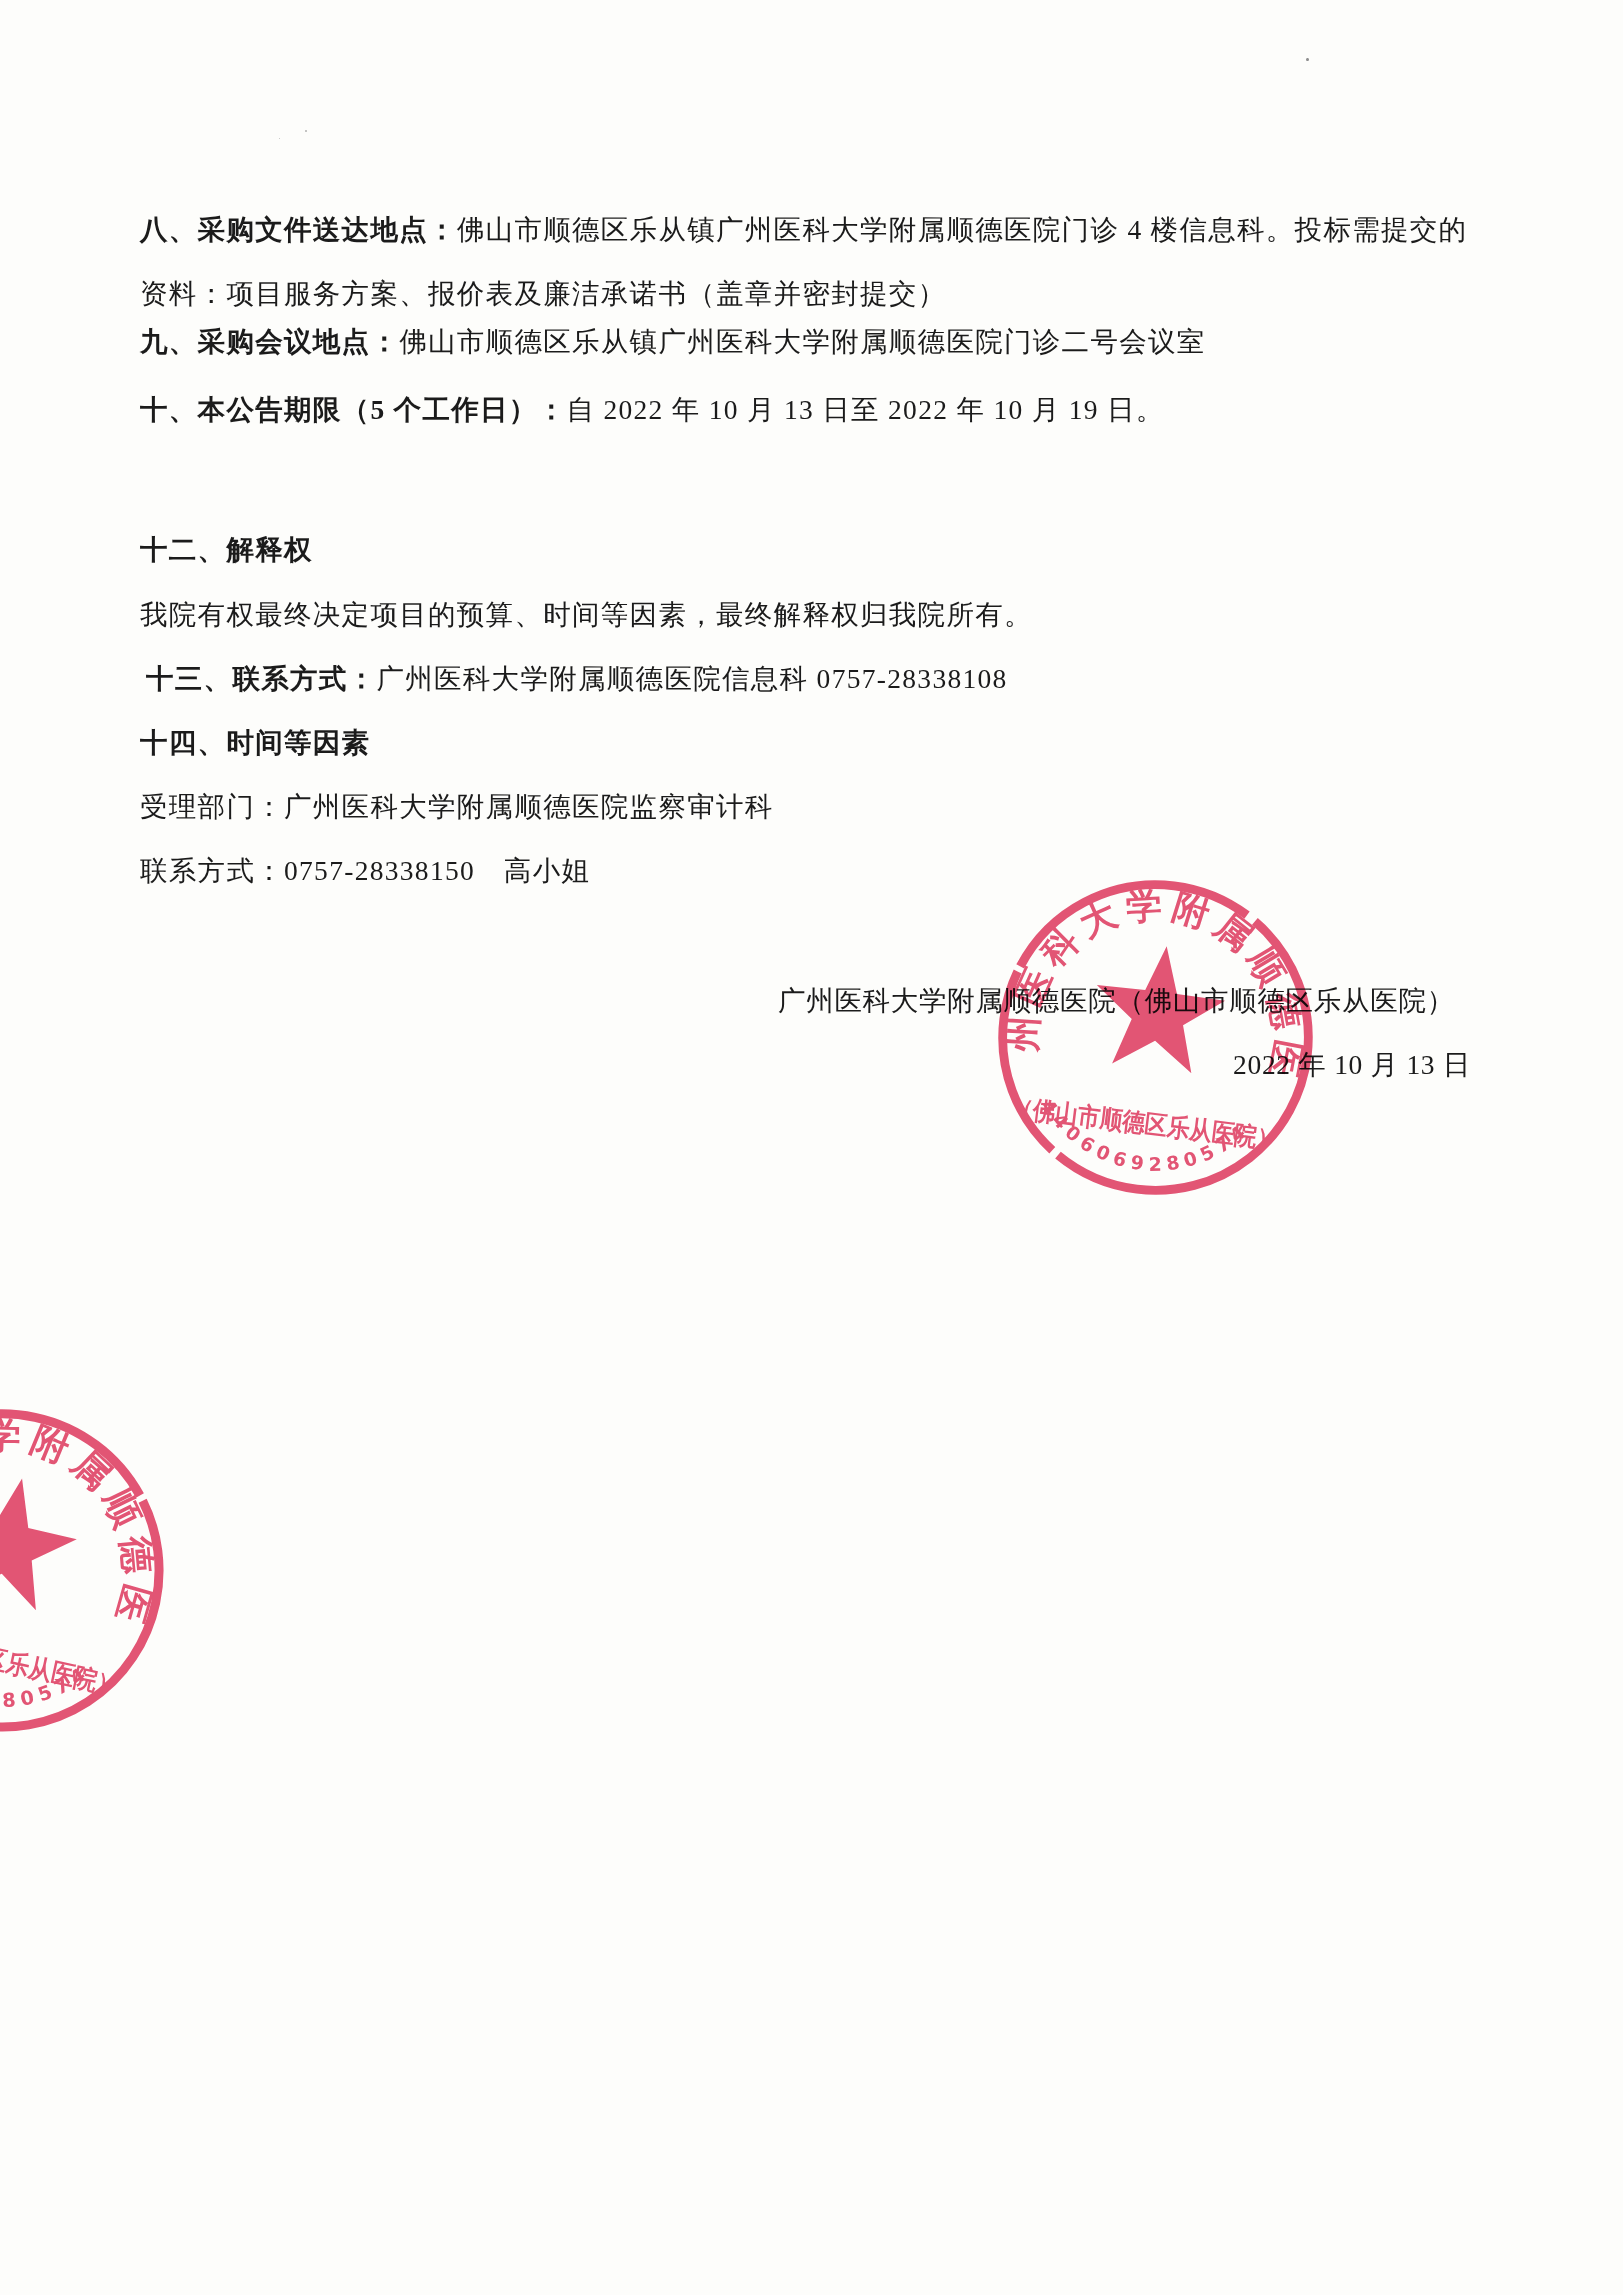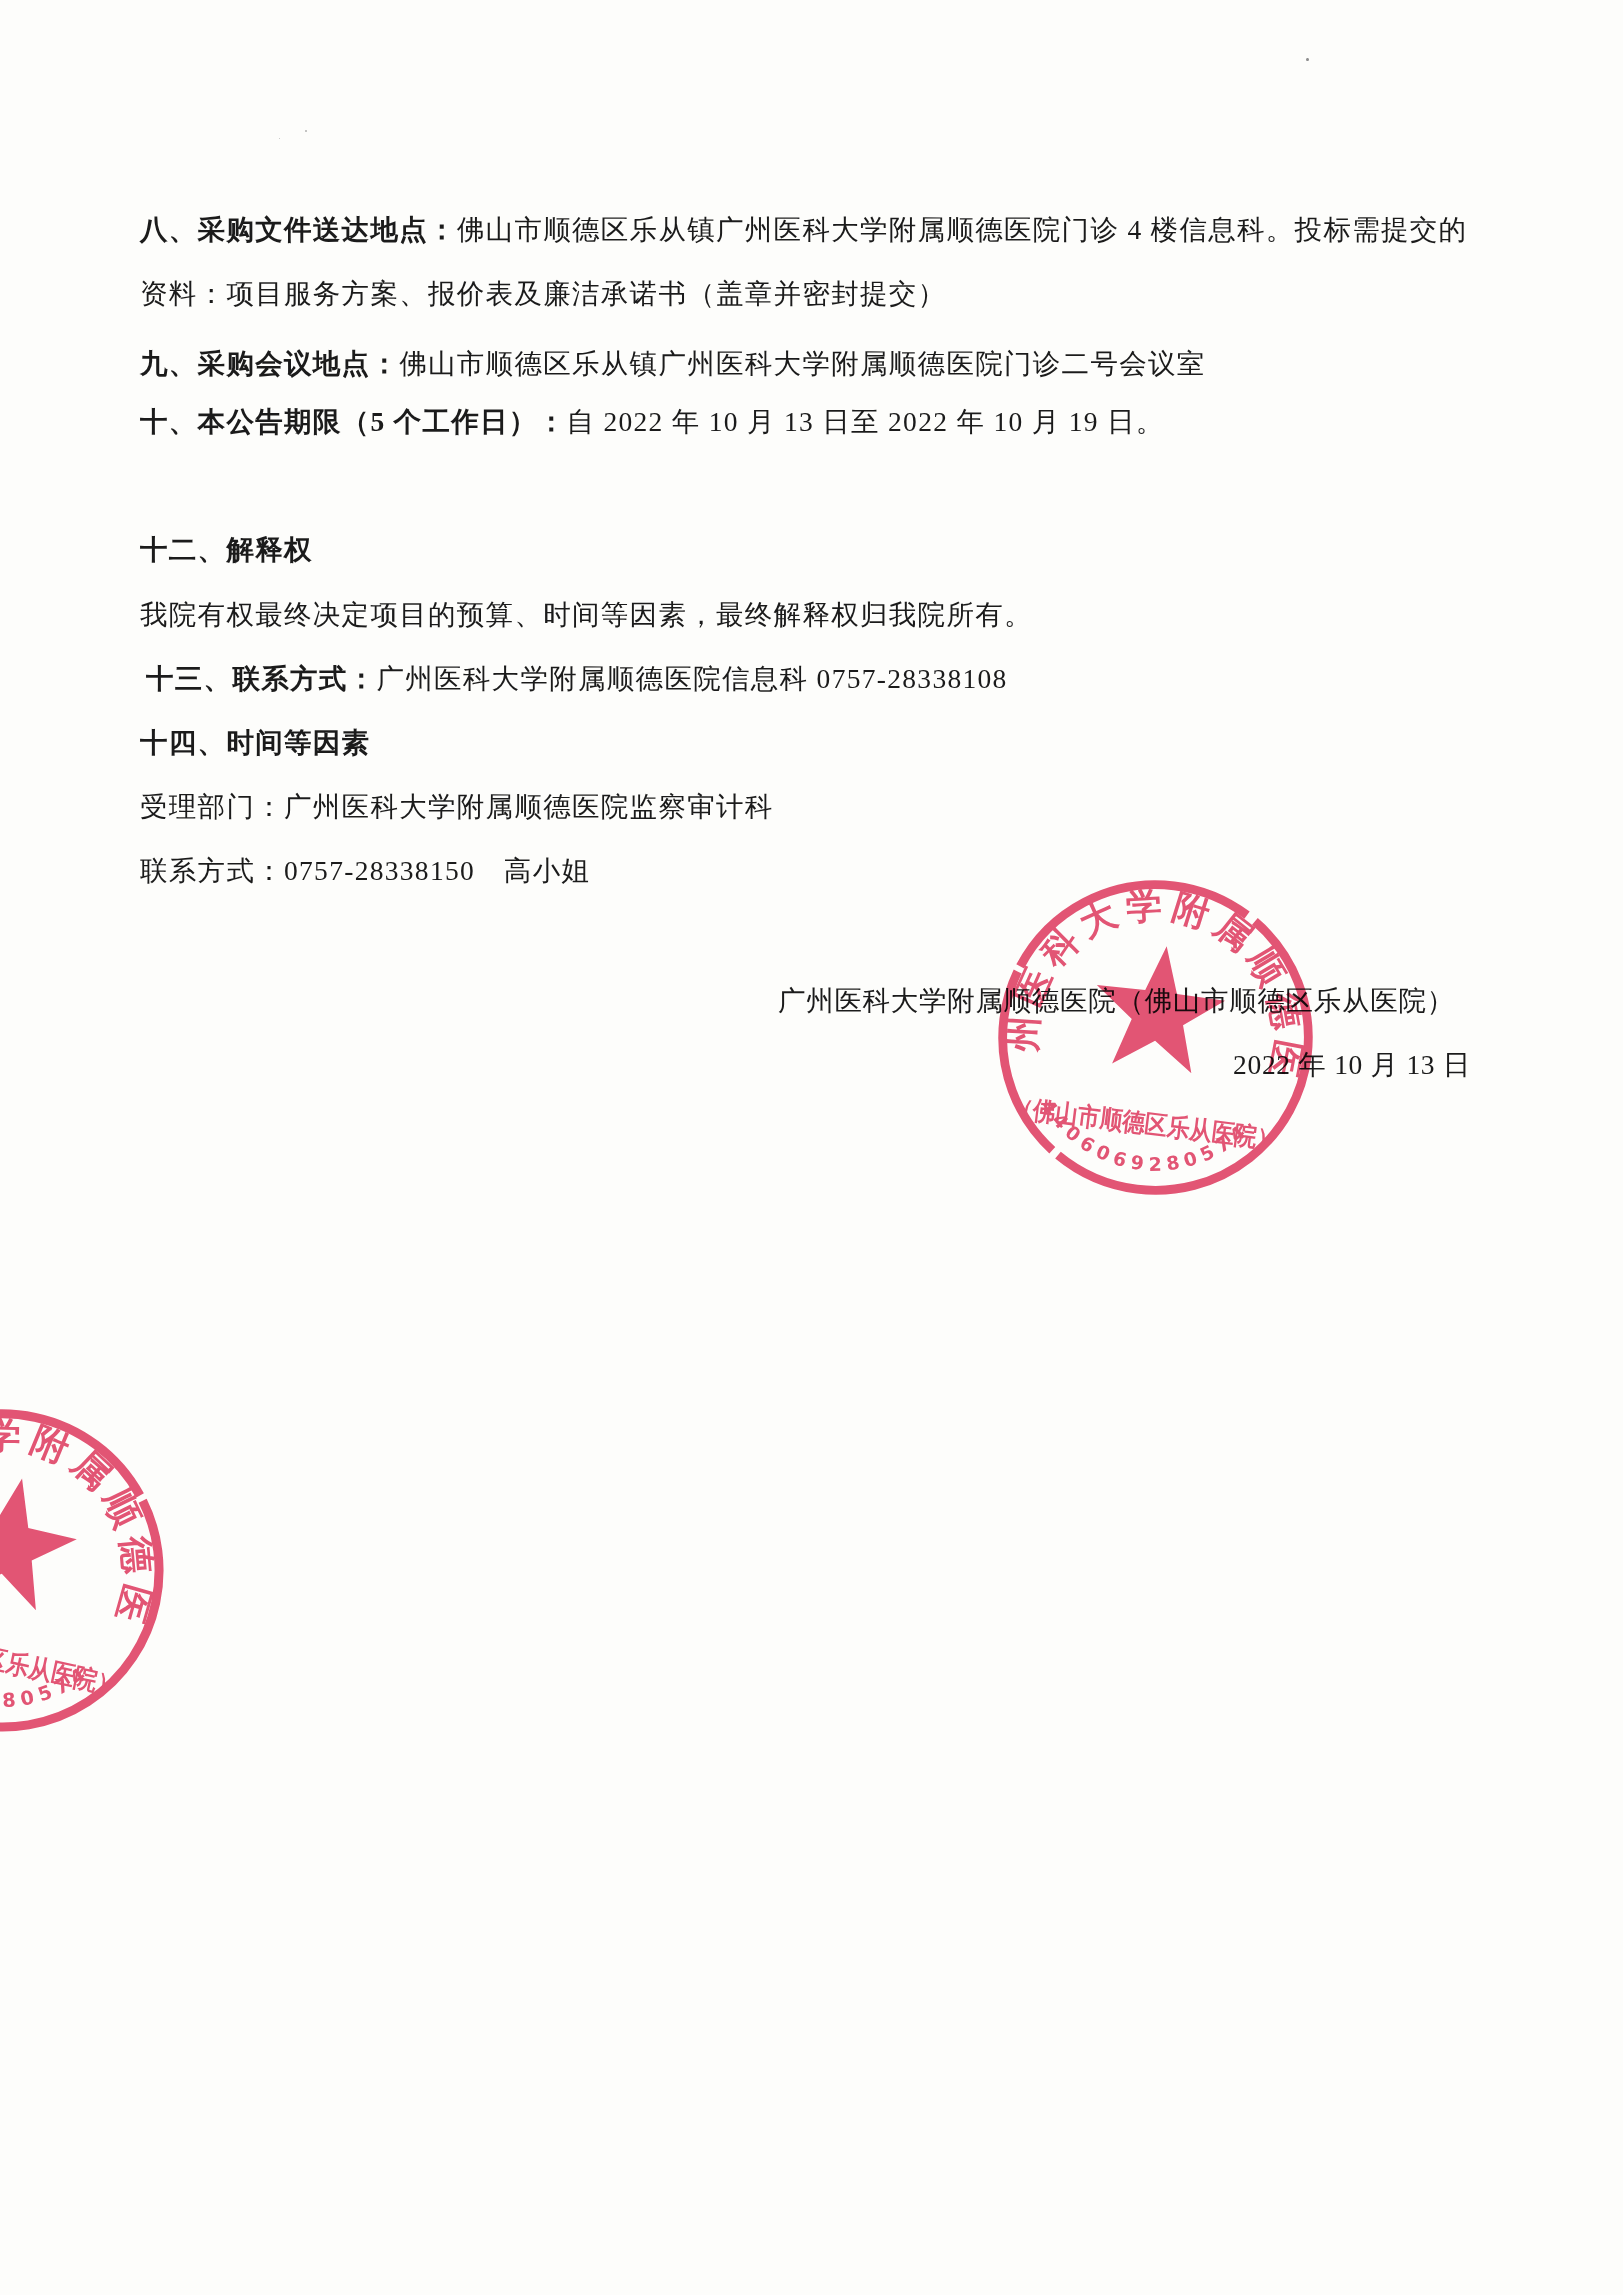--- a/index.html
+++ b/index.html
@@ -76,23 +76,23 @@
     <text class="banner-text" x="0" y="152" text-anchor="middle" textLength="430" lengthAdjust="spacingAndGlyphs">（佛山市顺德区乐从医院）</text>
     <text class="serial-text"><textPath href="#sealArcBot2" startOffset="50%" text-anchor="middle">4406069280574</textPath></text>
   </svg>
 
   <div class="textlayer">
 
     <div class="line" style="top:211px;"><span class="lbl">八、采购文件送达地点：</span><span>佛山市顺德区乐从镇广州医科大学附属顺德医院门诊 4 楼信息科。投标需提交的</span></div>
 
     <div class="line" style="top:275px;"><span class="lbl"></span><span>资料：项目服务方案、报价表及廉洁承诺书（盖章并密封提交）</span></div>
 
-    <div class="line" style="top:345px;"><span class="lbl">九、采购会议地点：</span><span>佛山市顺德区乐从镇广州医科大学附属顺德医院门诊二号会议室</span></div>
+    <div class="line" style="top:323px;"><span class="lbl">九、采购会议地点：</span><span>佛山市顺德区乐从镇广州医科大学附属顺德医院门诊二号会议室</span></div>
 
-    <div class="line" style="top:403px;"><span class="lbl">十、本公告期限（5 个工作日）：</span><span>自 2022 年 10 月 13 日至 2022 年 10 月 19 日。</span></div>
+    <div class="line" style="top:391px;"><span class="lbl">十、本公告期限（5 个工作日）：</span><span>自 2022 年 10 月 13 日至 2022 年 10 月 19 日。</span></div>
 
 
     <div class="line" style="top:531px;"><span class="lbl">十二、解释权</span><span></span></div>
 
     <div class="line" style="top:596px;"><span class="lbl"></span><span>我院有权最终决定项目的预算、时间等因素，最终解释权归我院所有。</span></div>
 
     <div class="line" style="top:660px;margin-left:6px;"><span class="lbl">十三、联系方式：</span><span>广州医科大学附属顺德医院信息科 0757-28338108</span></div>
 
     <div class="line" style="top:724px;"><span class="lbl">十四、时间等因素</span><span></span></div>
 

